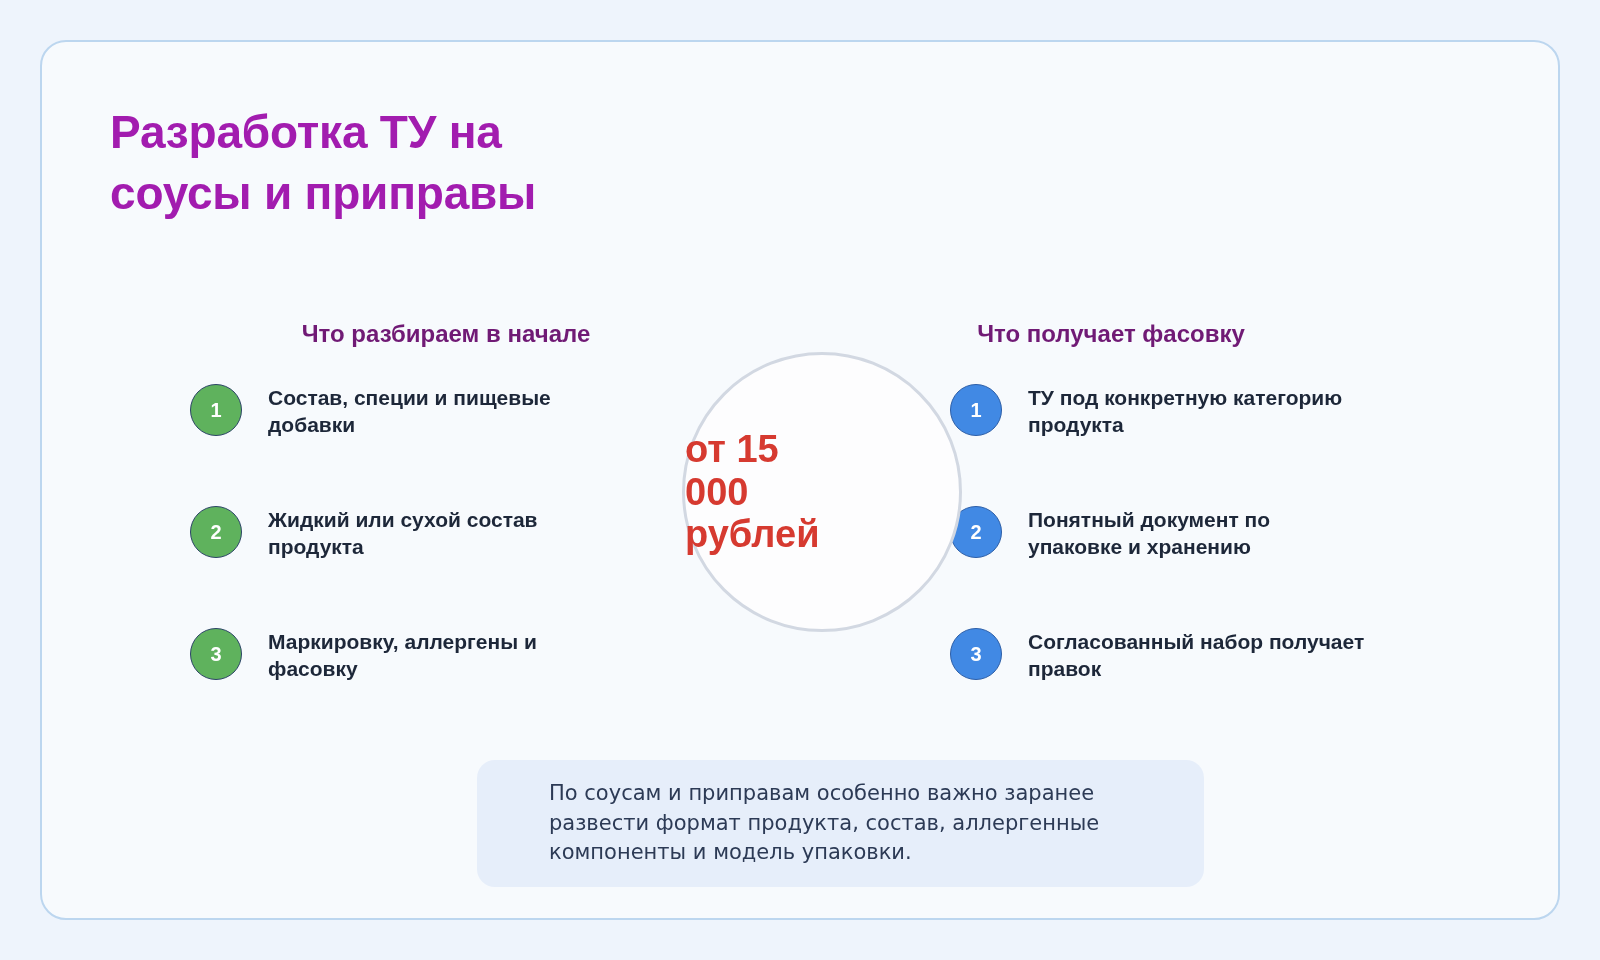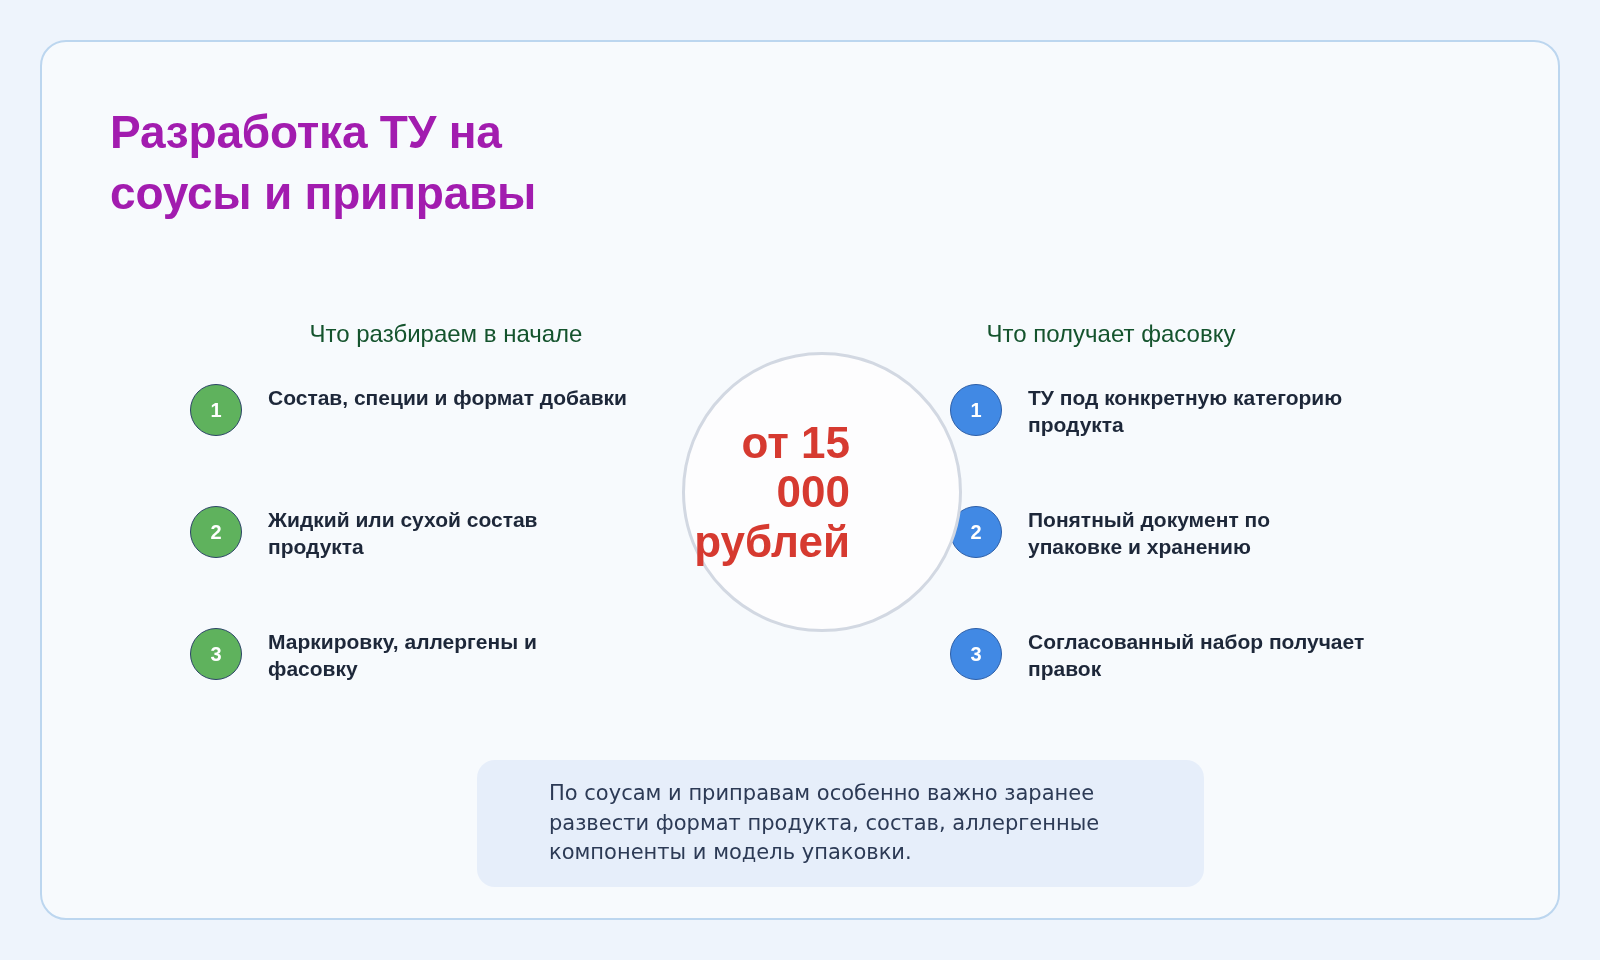--- a/index.html
+++ b/index.html
@@ -45,22 +45,22 @@
     font-weight: bold;
     color: #a21caf;
     letter-spacing: -0.2px;
     white-space: pre-line;
   }
 
   
   .col-head {
     position: absolute;
     font-size: 24px;
-    font-weight: normal;
-    color: #14532d;
+    font-weight: bold;
+    color: #701a75;
     white-space: nowrap;
   }
   .col-head.left  { left: 148px;  top: 278px; width: 512px; text-align: center; }
   .col-head.right { left: 872px;  top: 278px; width: 394px; text-align: center; }
 
   .items {
     position: absolute;
     top: 330px;
     width: 560px;
   }
@@ -116,26 +116,26 @@
     height: 280px;
     box-sizing: border-box;
     border-radius: 50%;
     background: #fdfdfe;
     border: 3px solid #d2d8e2;
     display: flex;
     align-items: center;
     justify-content: flex-start;
   }
   .price-text {
-    font-size: 44px;
+    font-size: 38px;
     line-height: 1.12;
     font-weight: bold;
     color: #d63a30;
     max-width: 165px;
-    text-align: right;
+    text-align: left;
   }
 
   
   .note {
     position: absolute;
     left: 435px;
     top: 718px;
     width: 727px;
     height: 127px;
     box-sizing: border-box;
@@ -162,21 +162,21 @@
 
     <div class="title">Разработка ТУ на
 соусы и приправы</div>
 
     <div class="col-head left">Что разбираем в начале</div>
 
     <div class="items left">
 
       <div class="item">
         <div class="badge">1</div>
-        <div class="item-text">Состав, специи и формат добавки</div>
+        <div class="item-text">Состав, специи и пищевые добавки</div>
       </div>
 
       <div class="item">
         <div class="badge">2</div>
         <div class="item-text">Жидкий или сухой состав продукта</div>
       </div>
 
       <div class="item">
         <div class="badge">3</div>
         <div class="item-text">Маркировку, аллергены и фасовку</div>

